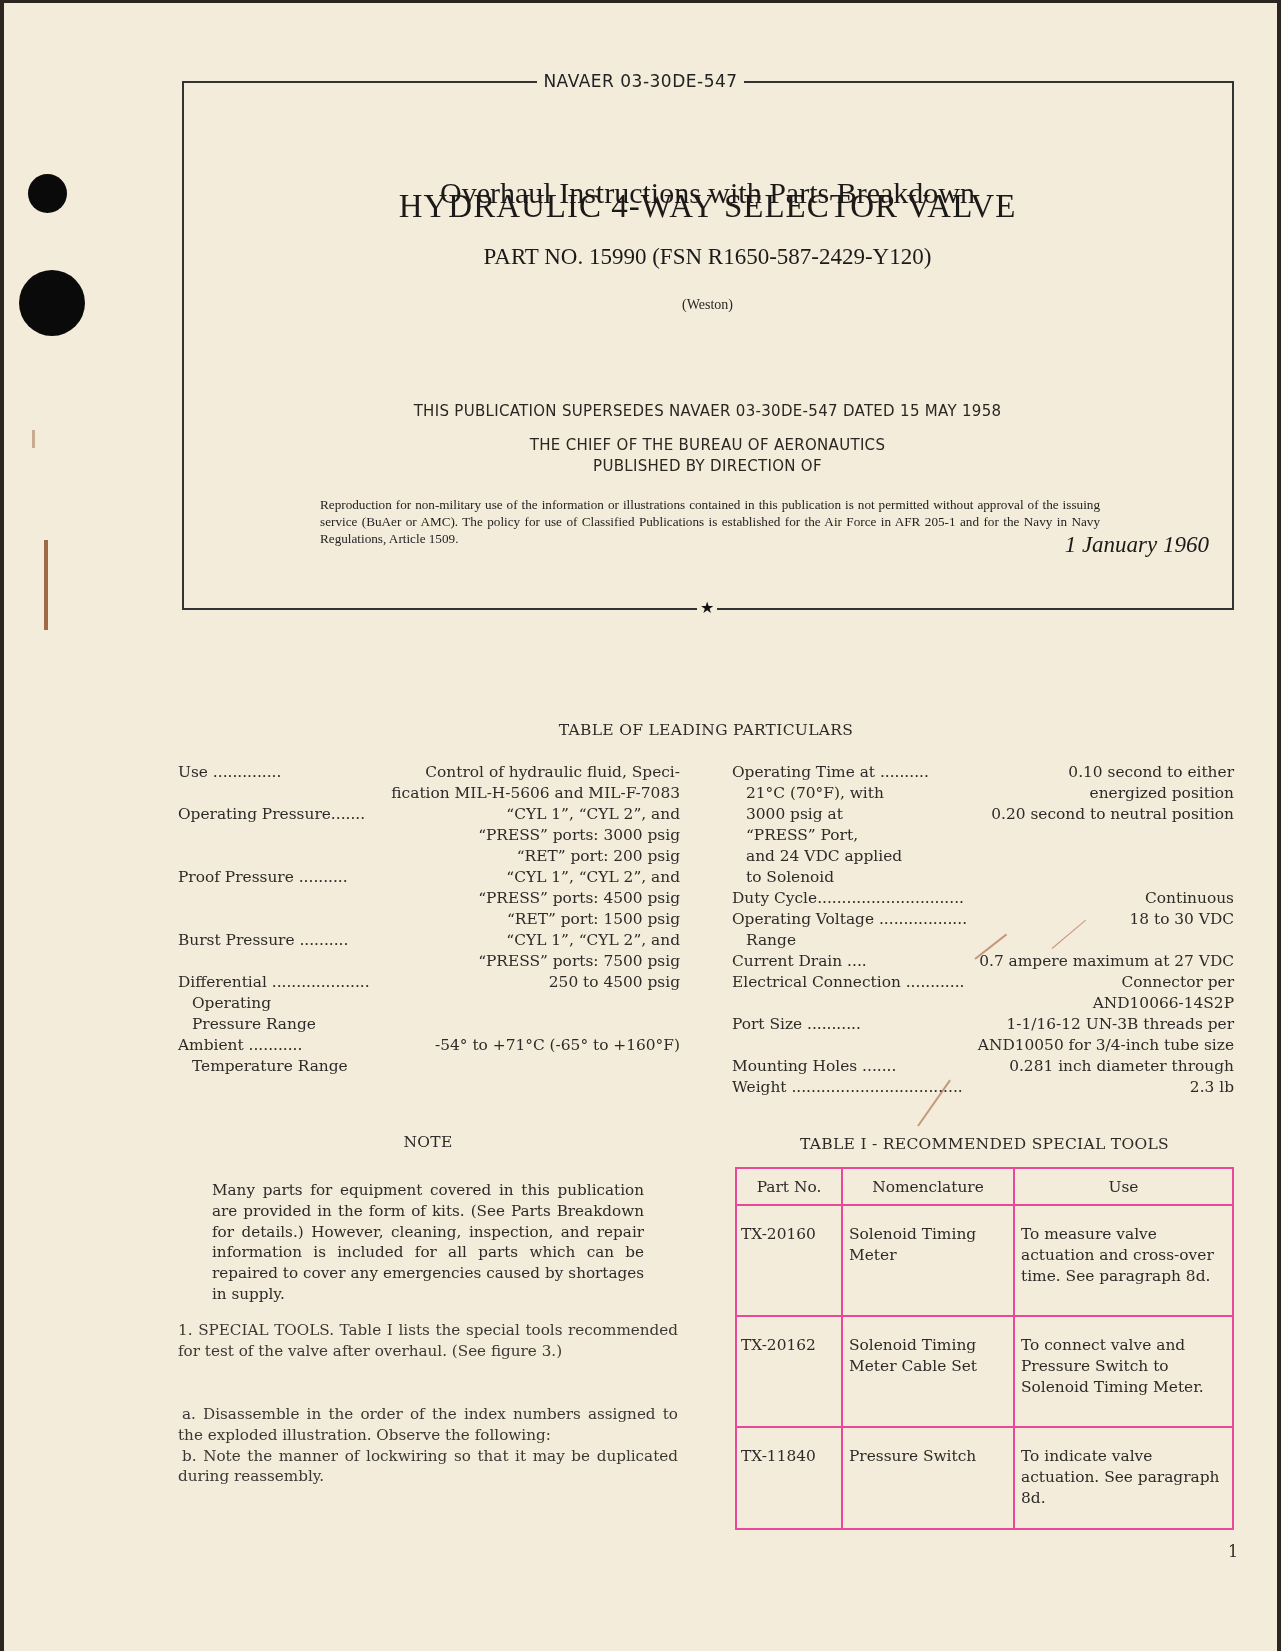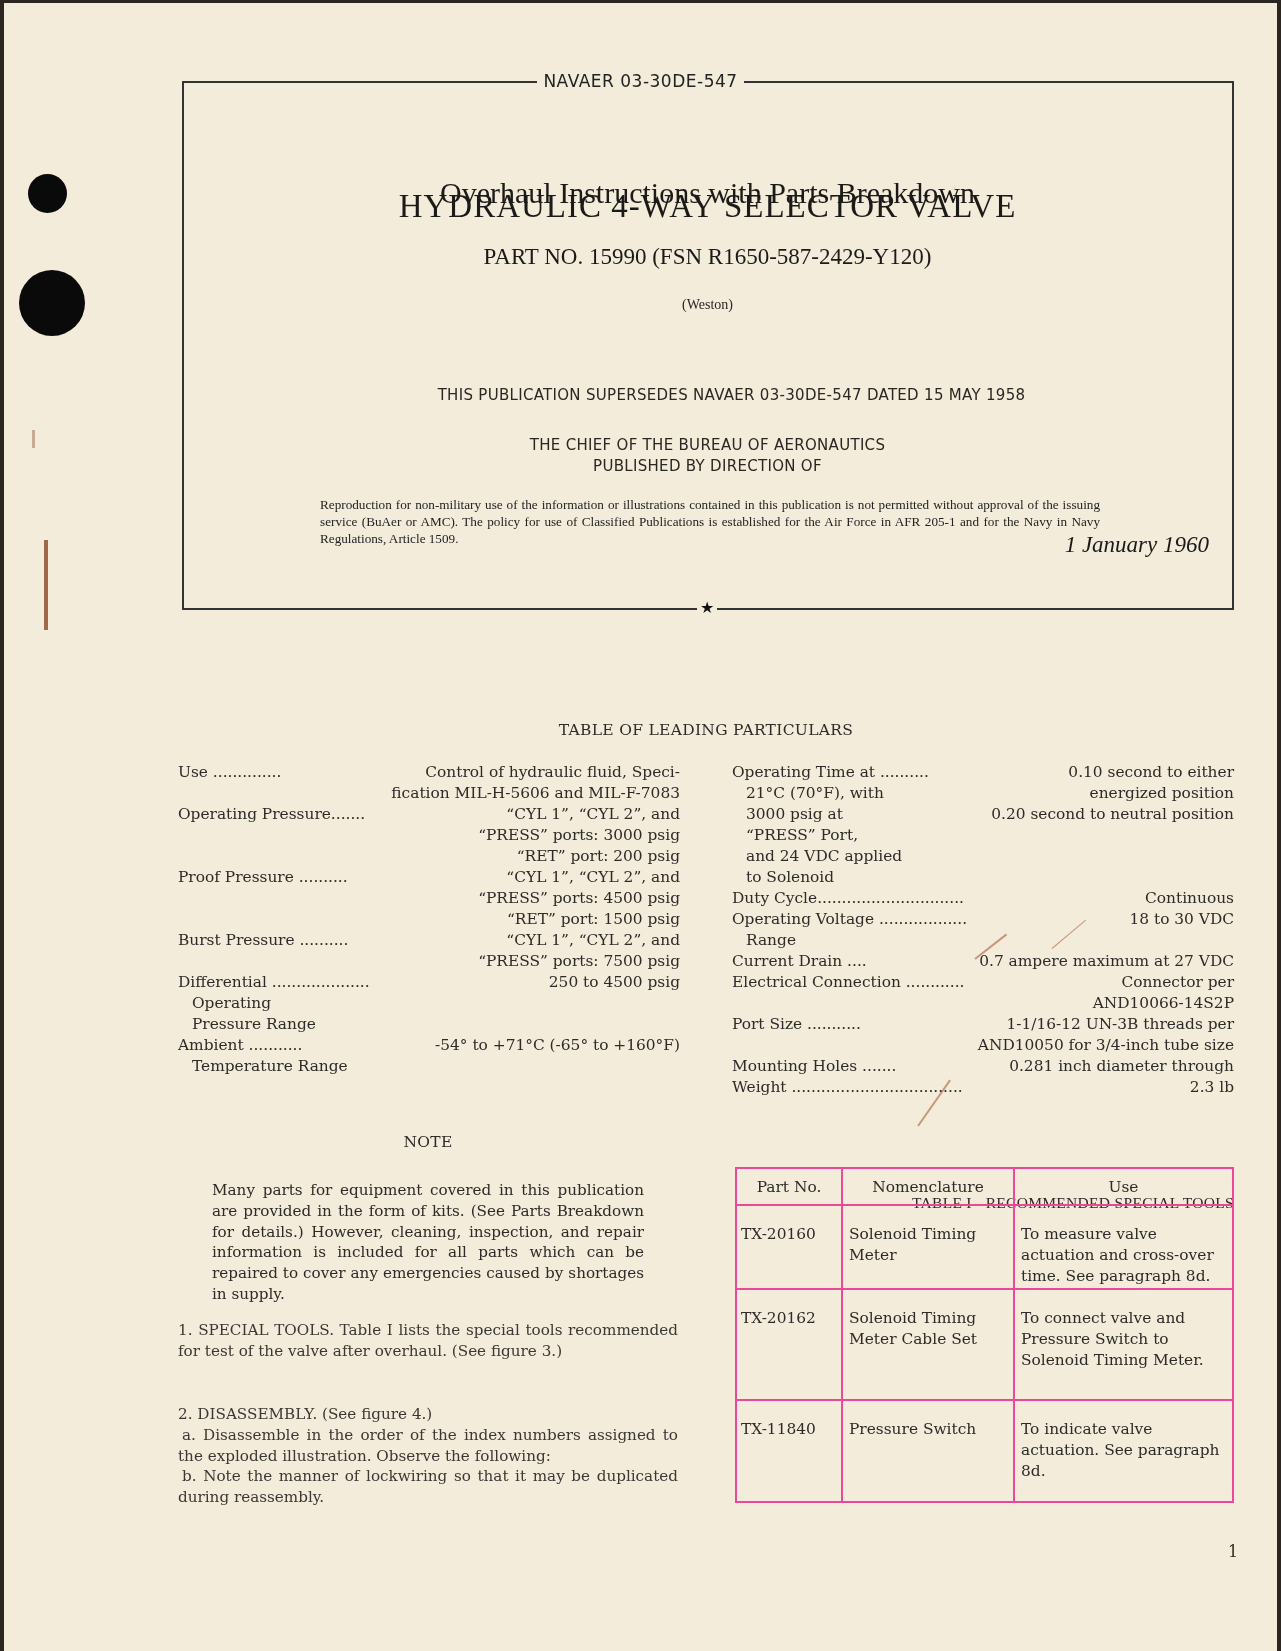--- a/index.html
+++ b/index.html
@@ -18,21 +18,21 @@
   .hdr-rule { position: absolute; height: 2px; background: #333; }
   .box-side { position: absolute; width: 2px; background: #333; }
   .docnum { position: absolute; top: 71px; left: 0; width: 1281px; text-align: center; }
   .docnum span { background: #f3ecdb; padding: 0 6px; font-family: "DejaVu Sans", sans-serif; font-size: 17px; letter-spacing: .5px; color: #222; }
 
   .center { position: absolute; left: 182px; width: 1051px; text-align: center; }
   .title1 { top: 128px; font-family: Liberation Serif, serif; font-size: 30px; color: #1c1a18; margin-top: 48px; }
   .title2 { top: 188px; font-family: "Liberation Serif", serif; font-size: 33px; letter-spacing: 1px; color: #1c1a18; }
   .title3 { top: 244px; font-family: "Liberation Serif", serif; font-size: 23px; color: #1c1a18; }
   .title4 { top: 297px; font-family: "Liberation Serif", serif; font-size: 14px; }
-  .supersede { top: 386px; font-family: "DejaVu Sans", sans-serif; font-size: 15px; letter-spacing: .3px; padding-left: 24px; }
+  .supersede { top: 402px; font-family: "DejaVu Sans", sans-serif; font-size: 15px; letter-spacing: .3px; }
   .pubby { top: 435px; font-family: "DejaVu Sans", sans-serif; font-size: 15px; line-height: 21px; letter-spacing: .3px; }
   .repro { position: absolute; left: 320px; top: 496px; width: 780px; font-family: "Liberation Serif", serif; font-size: 13.2px; line-height: 17px; text-align: justify; color: #222; }
   .issue-date { position: absolute; right: 72px; top: 532px; font-family: "Liberation Serif", serif; font-style: italic; font-size: 23px; color: #1c1a18; }
   .star { position: absolute; left: 697px; top: 598px; font-size: 16px; background: #f3ecdb; padding: 0 3px; color: #111; line-height: 20px; }
 
   
   .mono { font-family: "DejaVu Serif", serif; font-size: 15.4px; color: #2d2a27; }
   .sec-head { position: absolute; font-size: 15.5px; letter-spacing: .3px; }
 
   .lp-col { position: absolute; }
@@ -204,42 +204,41 @@
       </div>
     </div>
 
   <div class="sec-head" style="left:178px;width:500px;top:1133px;text-align:center;">NOTE</div>
   <div class="note-para">Many parts for equipment covered in this publication are provided in the form of kits. (See Parts Breakdown for details.) However, cleaning, inspection, and repair information is included for all parts which can be repaired to cover any emergencies caused by shortages in supply.</div>
 
   <div class="body-para" style="top:1320px;">
     <p>1. SPECIAL TOOLS.  Table I lists the special tools recommended for test of the valve after overhaul. (See figure 3.)</p>
   </div>
   <div class="body-para" style="top:1404px;">
-    <p>2. DISASSEMBLY.  (See figure 4.)</p>
     <p style="text-indent:4px;"> a. Disassemble in the order of the index numbers assigned to the exploded illustration. Observe the following:</p>
     <p style="text-indent:4px;"> b. Note the manner of lockwiring so that it may be duplicated during reassembly.</p>
   </div>
 
-  <div class="sec-head" style="left:735px;width:499px;top:1194px;text-align:right;font-family:Liberation Serif, serif;">TABLE I - RECOMMENDED SPECIAL TOOLS</div>
+  <div class="sec-head" style="left:735px;width:499px;top:1135px;text-align:center;">TABLE I - RECOMMENDED SPECIAL TOOLS</div>
 
   <table class="tools">
     <colgroup>
         <col style="width:106px">
         <col style="width:172px">
         <col>
       </colgroup>
     <thead>
       <tr>
         <th>Part No.</th>
         <th>Nomenclature</th>
         <th>Use</th>
       </tr>
     </thead>
     <tbody>
-      <tr style="height:84px;">
+      <tr style="height:111px;">
         <td class="pn">TX-20160</td>
         <td>Solenoid Timing Meter</td>
         <td>To measure valve actuation and cross-over time.  See paragraph 8d.</td>
       </tr>
       <tr style="height:111px;">
         <td class="pn">TX-20162</td>
         <td>Solenoid Timing Meter Cable Set</td>
         <td>To connect valve and Pressure Switch to Solenoid Timing Meter.</td>
       </tr>
       <tr style="height:102px;">

